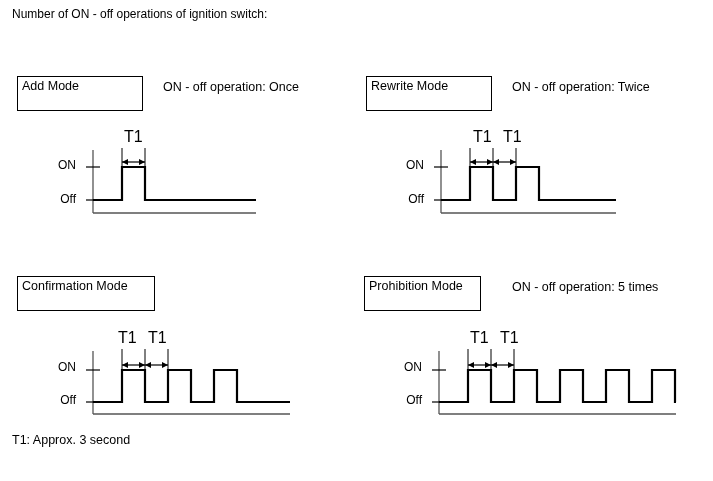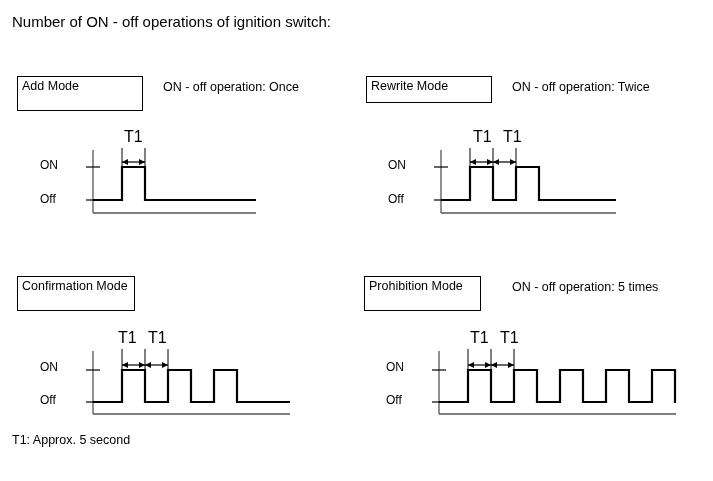--- a/index.html
+++ b/index.html
@@ -11,22 +11,22 @@
     width: 713px;
     height: 481px;
     position: relative;
     font-family: "Liberation Sans", sans-serif;
     color: #000000;
     overflow: hidden;
   }
   .page-title {
     position: absolute;
     left: 12px;
-    top: 14px;
-    font-size: 15px;
+    top: 6px;
+    font-size: 12px;
     line-height: 16px;
     white-space: nowrap;
   }
   .footnote {
     position: absolute;
     left: 12px;
     top: 432px;
     font-size: 12.5px;
     line-height: 16px;
     white-space: nowrap;
@@ -56,20 +56,21 @@
     margin-left: 12px;
   }
   .wave-wrap {
     position: absolute;
   }
   .axis-label {
     position: absolute;
     font-size: 12px;
     line-height: 14px;
     white-space: nowrap;
+    text-align: right;
   }
   .t1-label {
     position: absolute;
     font-size: 16px;
     line-height: 14px;
     white-space: nowrap;
   }
   svg { display: block; }
 </style>
 </head>
@@ -103,21 +104,21 @@
       <line x1="8" y1="60" x2="22" y2="60" stroke="#000" stroke-width="1.2"></line>
 
       <line x1="15" y1="73" x2="178" y2="73" stroke="#555" stroke-width="1.3"></line>
 
       <polyline points="15,60 44,60 44,27 67,27 67,60 178,60" fill="none" stroke="#000" stroke-width="2.2" stroke-linejoin="miter"></polyline>
     </svg>
   </div>
 </div>
 
 <div class="panel" style="left:356px; top:0px; width:357px; height:240px;">
-  <div class="mode-box" style="left:10px; top:76px; width:126px; height:27px;">
+  <div class="mode-box" style="left:10px; top:76px; width:126px; height:35px;">
     <span class="mode-box-label">Rewrite Mode</span>
   </div>
   <div class="op-text" style="left:144px; top:80px;">ON - off operation: Twice</div>
 
   <div class="axis-label" style="left:32px; top:158px; width:36px;">ON</div>
   <div class="axis-label" style="left:32px; top:192px; width:36px;">Off</div>
   <div class="t1-label" style="left:117px; top:130px;">T1</div>
   <div class="t1-label" style="left:147px; top:130px;">T1</div>
 
   <div class="wave-wrap" style="left:70px; top:140px;">
@@ -137,21 +138,21 @@
       <line x1="8" y1="27" x2="22" y2="27" stroke="#000" stroke-width="1.2"></line>
       <line x1="8" y1="60" x2="22" y2="60" stroke="#000" stroke-width="1.2"></line>
       <line x1="15" y1="73" x2="190" y2="73" stroke="#555" stroke-width="1.3"></line>
 
       <polyline points="15,60 44,60 44,27 67,27 67,60 90,60 90,27 113,27 113,60 190,60" fill="none" stroke="#000" stroke-width="2.2" stroke-linejoin="miter"></polyline>
     </svg>
   </div>
 </div>
 
 <div class="panel" style="left:0px; top:200px; width:356px; height:240px;">
-  <div class="mode-box" style="left:17px; top:76px; width:118px; height:35px;">
+  <div class="mode-box" style="left:17px; top:76px; width:138px; height:35px;">
     <span class="mode-box-label">Confirmation Mode</span>
   </div>
 
   <div class="axis-label" style="left:40px; top:160px; width:36px;">ON</div>
   <div class="axis-label" style="left:40px; top:193px; width:36px;">Off</div>
   <div class="t1-label" style="left:118px; top:131px;">T1</div>
   <div class="t1-label" style="left:148px; top:131px;">T1</div>
 
   <div class="wave-wrap" style="left:78px; top:141px;">
     <svg width="230" height="82" viewBox="0 0 230 82">
@@ -199,13 +200,13 @@
       <line x1="15" y1="10" x2="15" y2="73" stroke="#555" stroke-width="1.3"></line>
       <line x1="8" y1="29" x2="22" y2="29" stroke="#000" stroke-width="1.2"></line>
       <line x1="8" y1="61" x2="22" y2="61" stroke="#000" stroke-width="1.2"></line>
       <line x1="15" y1="73" x2="252" y2="73" stroke="#555" stroke-width="1.3"></line>
 
       <polyline points="15,61 44,61 44,29 67,29 67,61 90,61 90,29 113,29 113,61 136,61 136,29 159,29 159,61 182,61 182,29 205,29 205,61 228,61 228,29 251,29 251,61 252,61" fill="none" stroke="#000" stroke-width="2.2" stroke-linejoin="miter"></polyline>
     </svg>
   </div>
 </div>
 
-<div class="footnote">T1: Approx. 5 second</div>
+<div class="footnote">T1: Approx. 3 second</div>
 
 </body></html>

